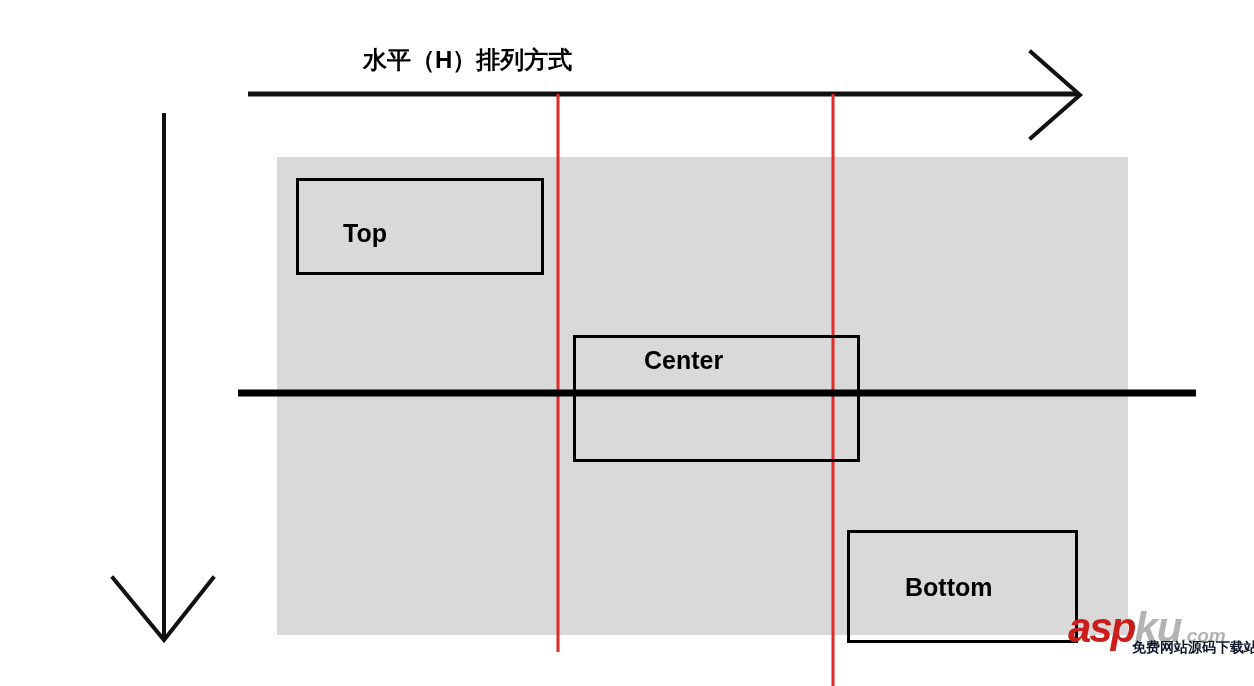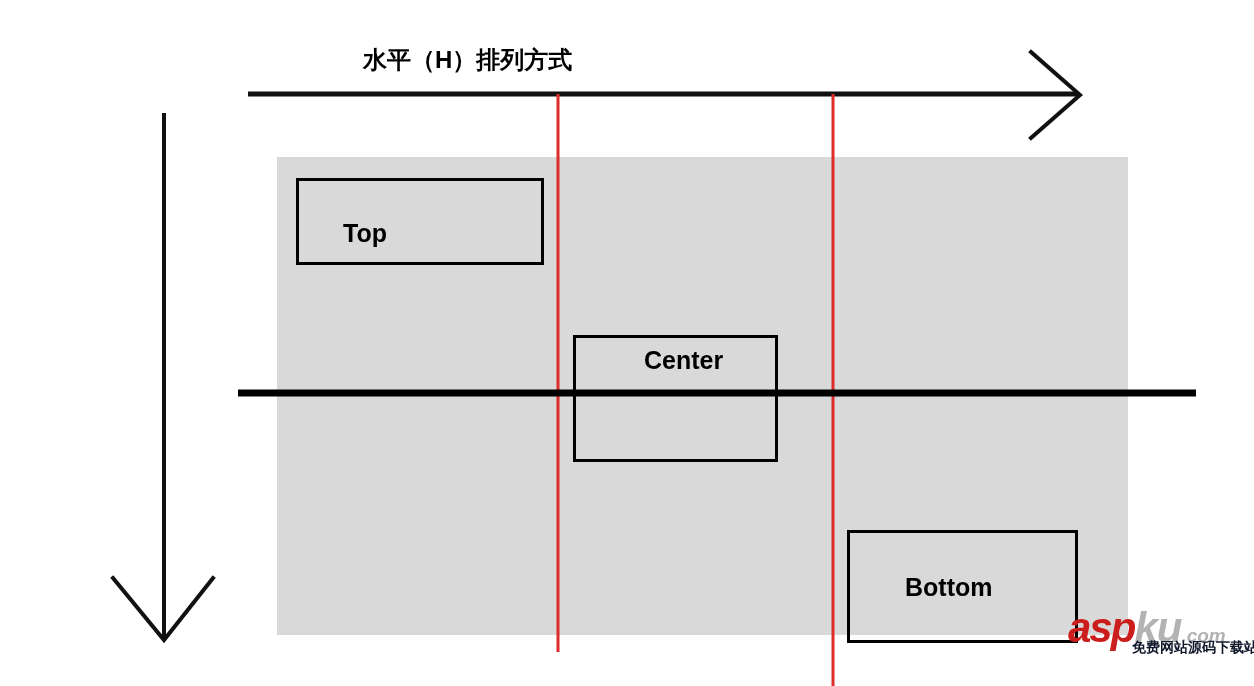--- a/index.html
+++ b/index.html
@@ -70,31 +70,31 @@
   }
   .align-box > .box-label {
     position: absolute;
     white-space: nowrap;
   }
 
   .box-top {
     left: 296px;
     top: 178px;
     width: 248px;
-    height: 87px;
+    height: 97px;
   }
   .box-top > .box-label {
     left: 44px;
     top: 38px;
   }
 
   .box-center {
     left: 573px;
     top: 335px;
-    width: 205px;
+    width: 287px;
     height: 127px;
   }
   .box-center > .box-label {
     left: 68px;
     top: 8px;
   }
 
   .box-bottom {
     left: 847px;
     top: 514px;

